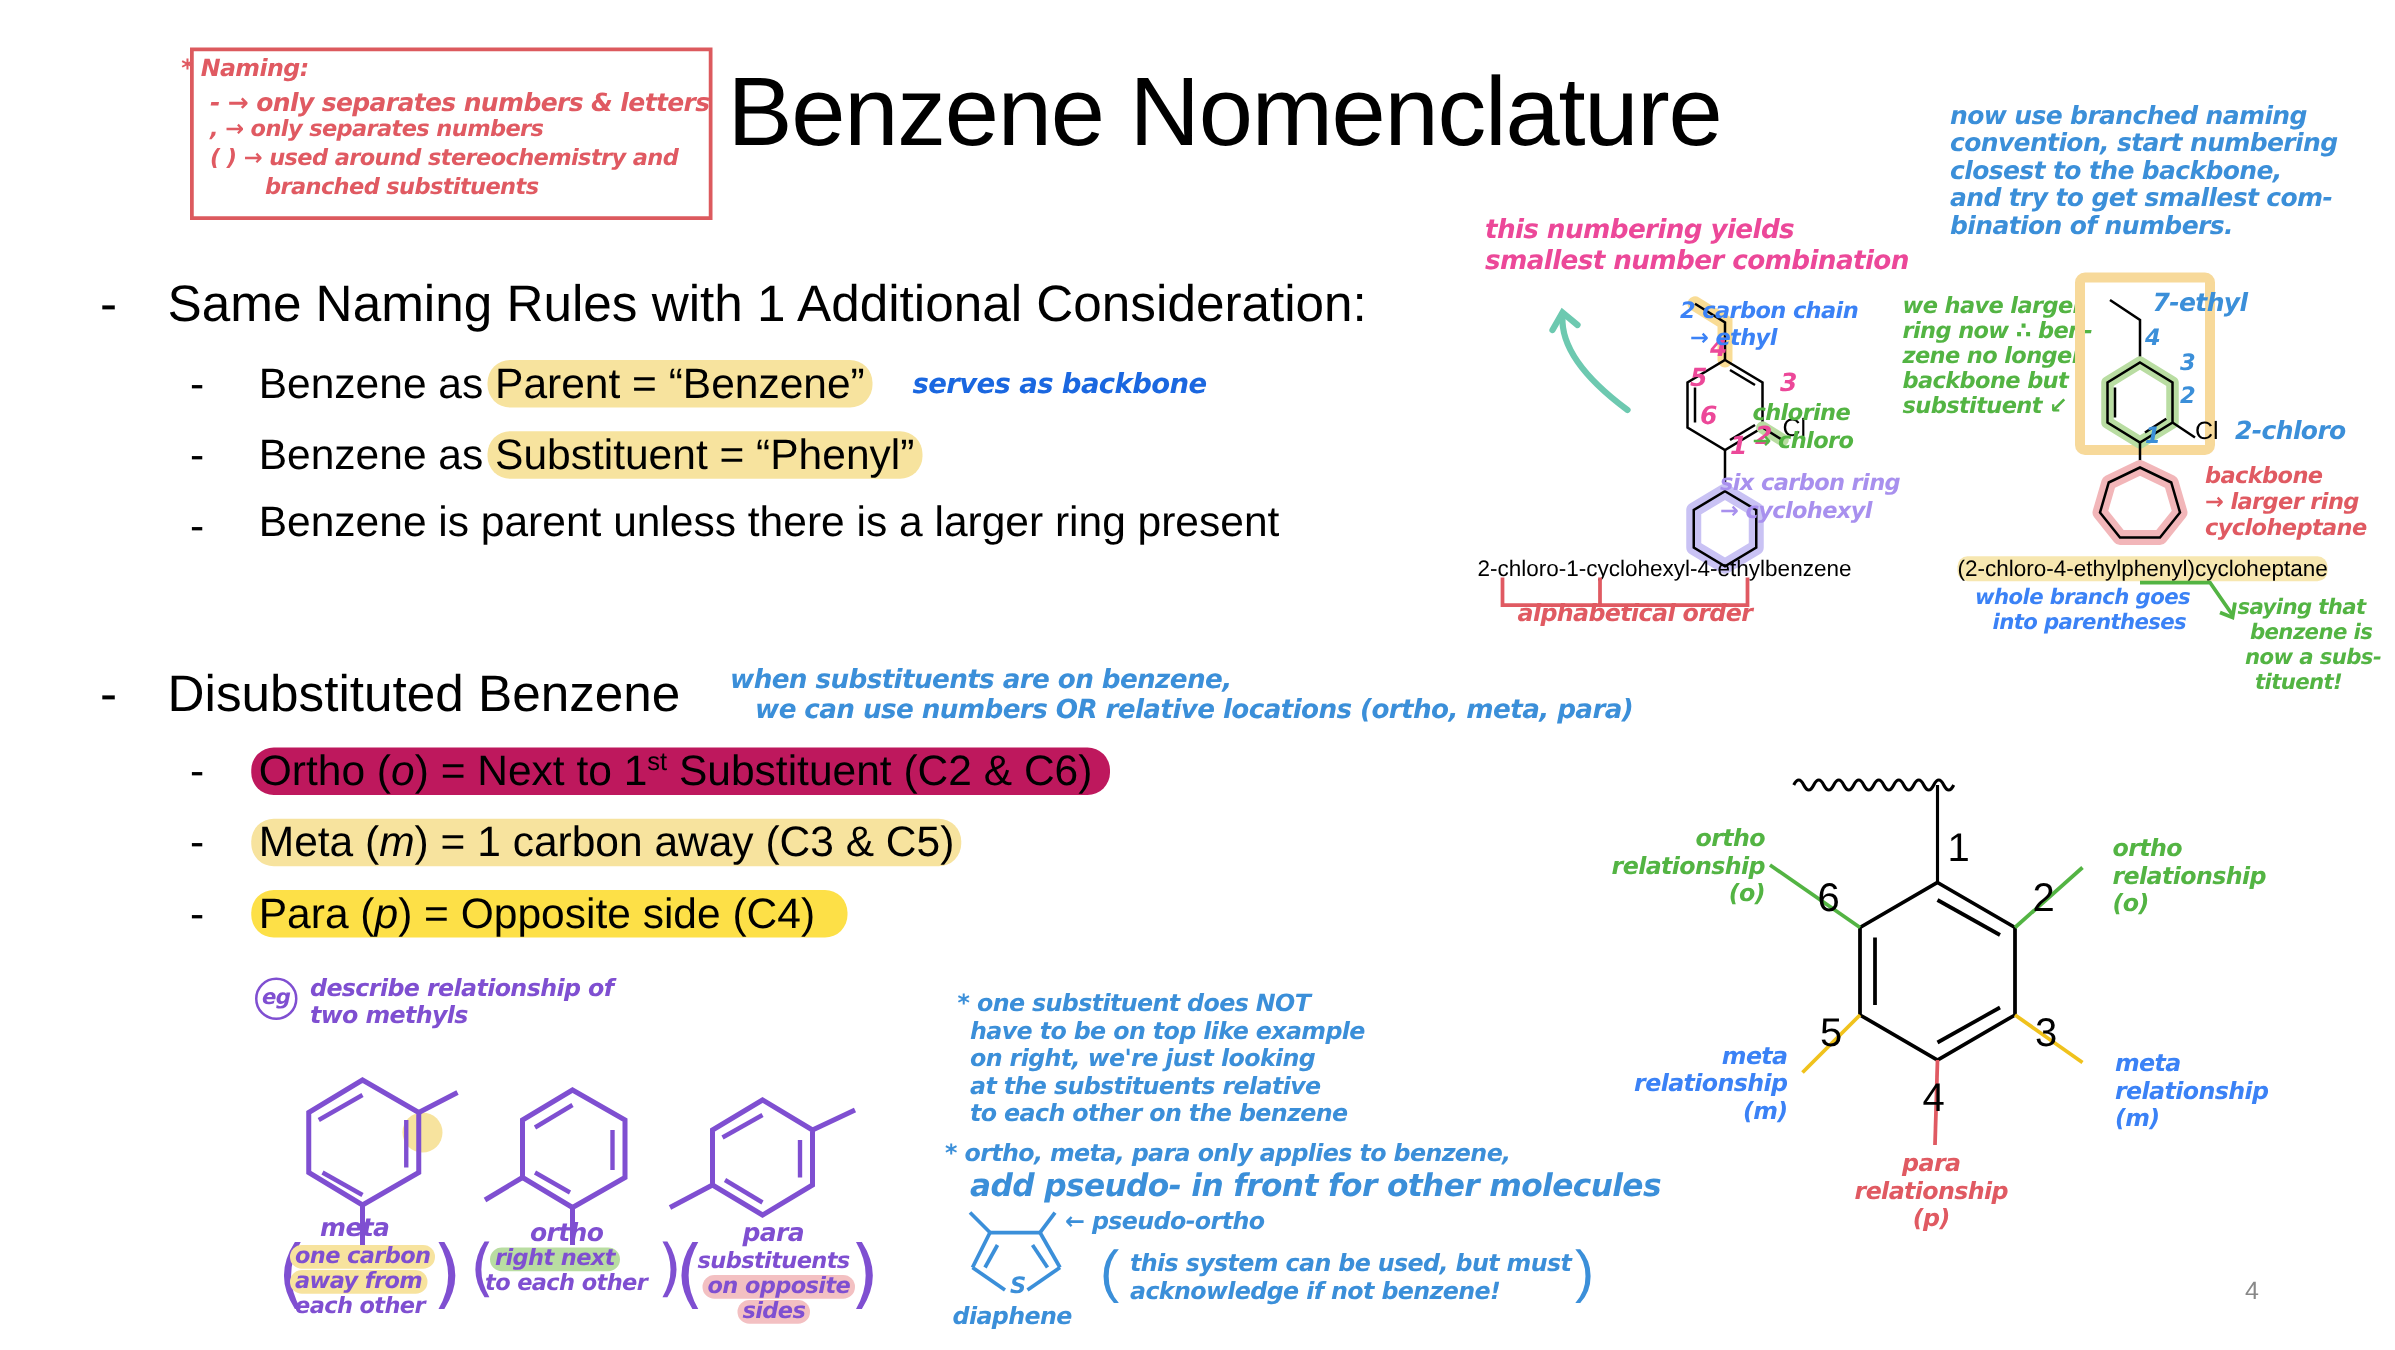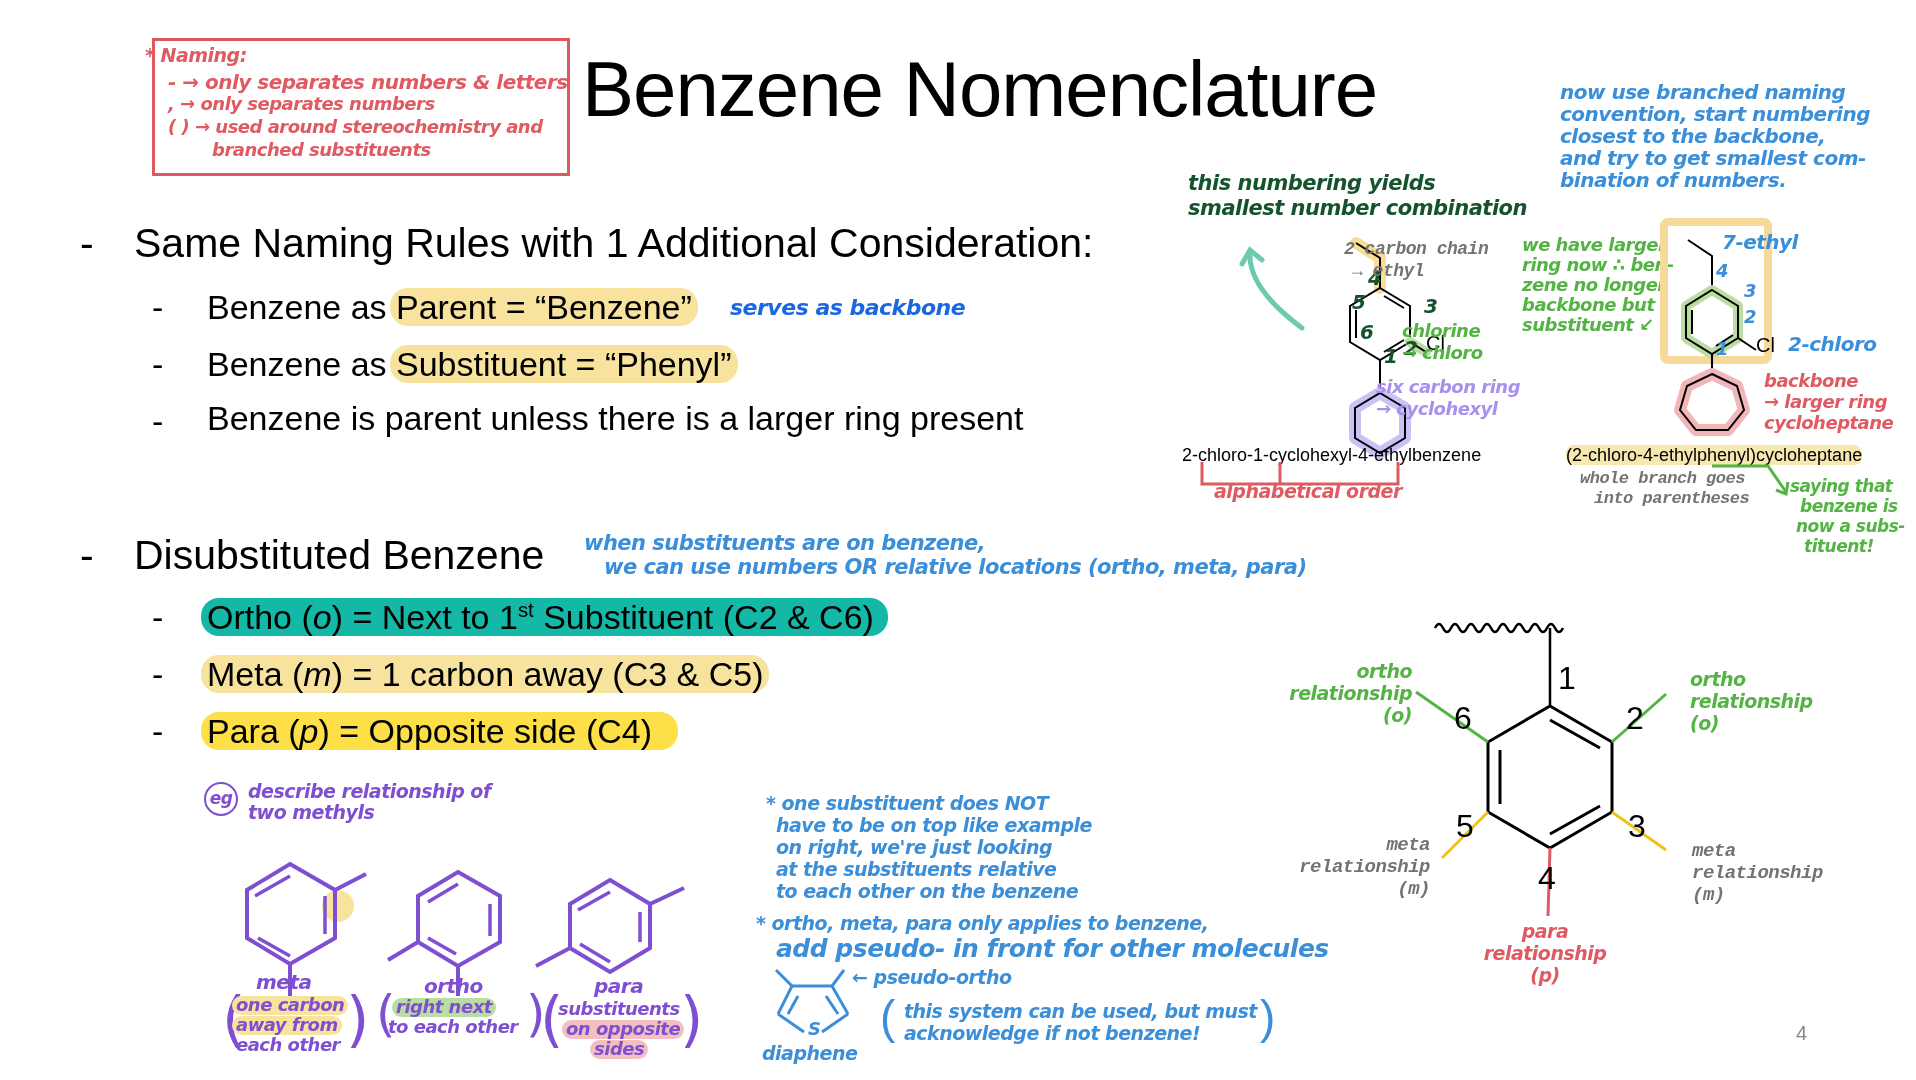--- a/index.html
+++ b/index.html
@@ -4,27 +4,27 @@
 <style>
   html, body { margin:0; padding:0; }
   body { width:1916px; height:1080px; background:#ffffff; position:relative; overflow:hidden;
          font-family:"Liberation Sans", sans-serif; color:#000; }
   .abs { position:absolute; }
   .slide-title { left:582px; top:50px; font-size:78px; line-height:1; font-family:"Liberation Sans", sans-serif; letter-spacing:-1px; white-space:nowrap; }
   .b1 { font-size:41px; white-space:nowrap; }
   .b2 { font-size:34px; white-space:nowrap; }
   .hl { border-radius:18px; padding:0 6px; margin-left:-6px; }
   .hl-yellow { background:#f7e39e; }
-  .hl-green { background:#14b8a6; }
+  .hl-green { background:#be185d; }
   .hl-red { background:#fde047; }
   .hand { font-family:"DejaVu Sans", sans-serif; font-style:italic; font-weight:bold; letter-spacing:-0.5px; white-space:nowrap; line-height:1.05; }
   .blue { color:#3b8fd9; }
   .dblue { color:#1a67e0; }
-  .teal { color:#14532d; }
-  .ylw { color:#737373;font-family:Liberation Mono, monospace; }
+  .teal { color:#ec4899; }
+  .ylw { color:#3b82f6; }
   .grn { color:#53b443; }
   .prp { color:#a890ee; }
   .red { color:#e05a62; }
   .vio { color:#7f4fd1; }
   .naming-box { left:152px; top:38px; width:418px; height:138px; border:3px solid #dc5a5e; box-sizing:border-box; }
   .mol-label { font-size:18px; white-space:nowrap; font-family:"Liberation Sans", sans-serif; }
   sup { font-size:60%; }
   svg { position:absolute; overflow:visible; }
   .pagenum { left:1796px; top:1022px; font-size:20px; color:#888; }
 </style>

